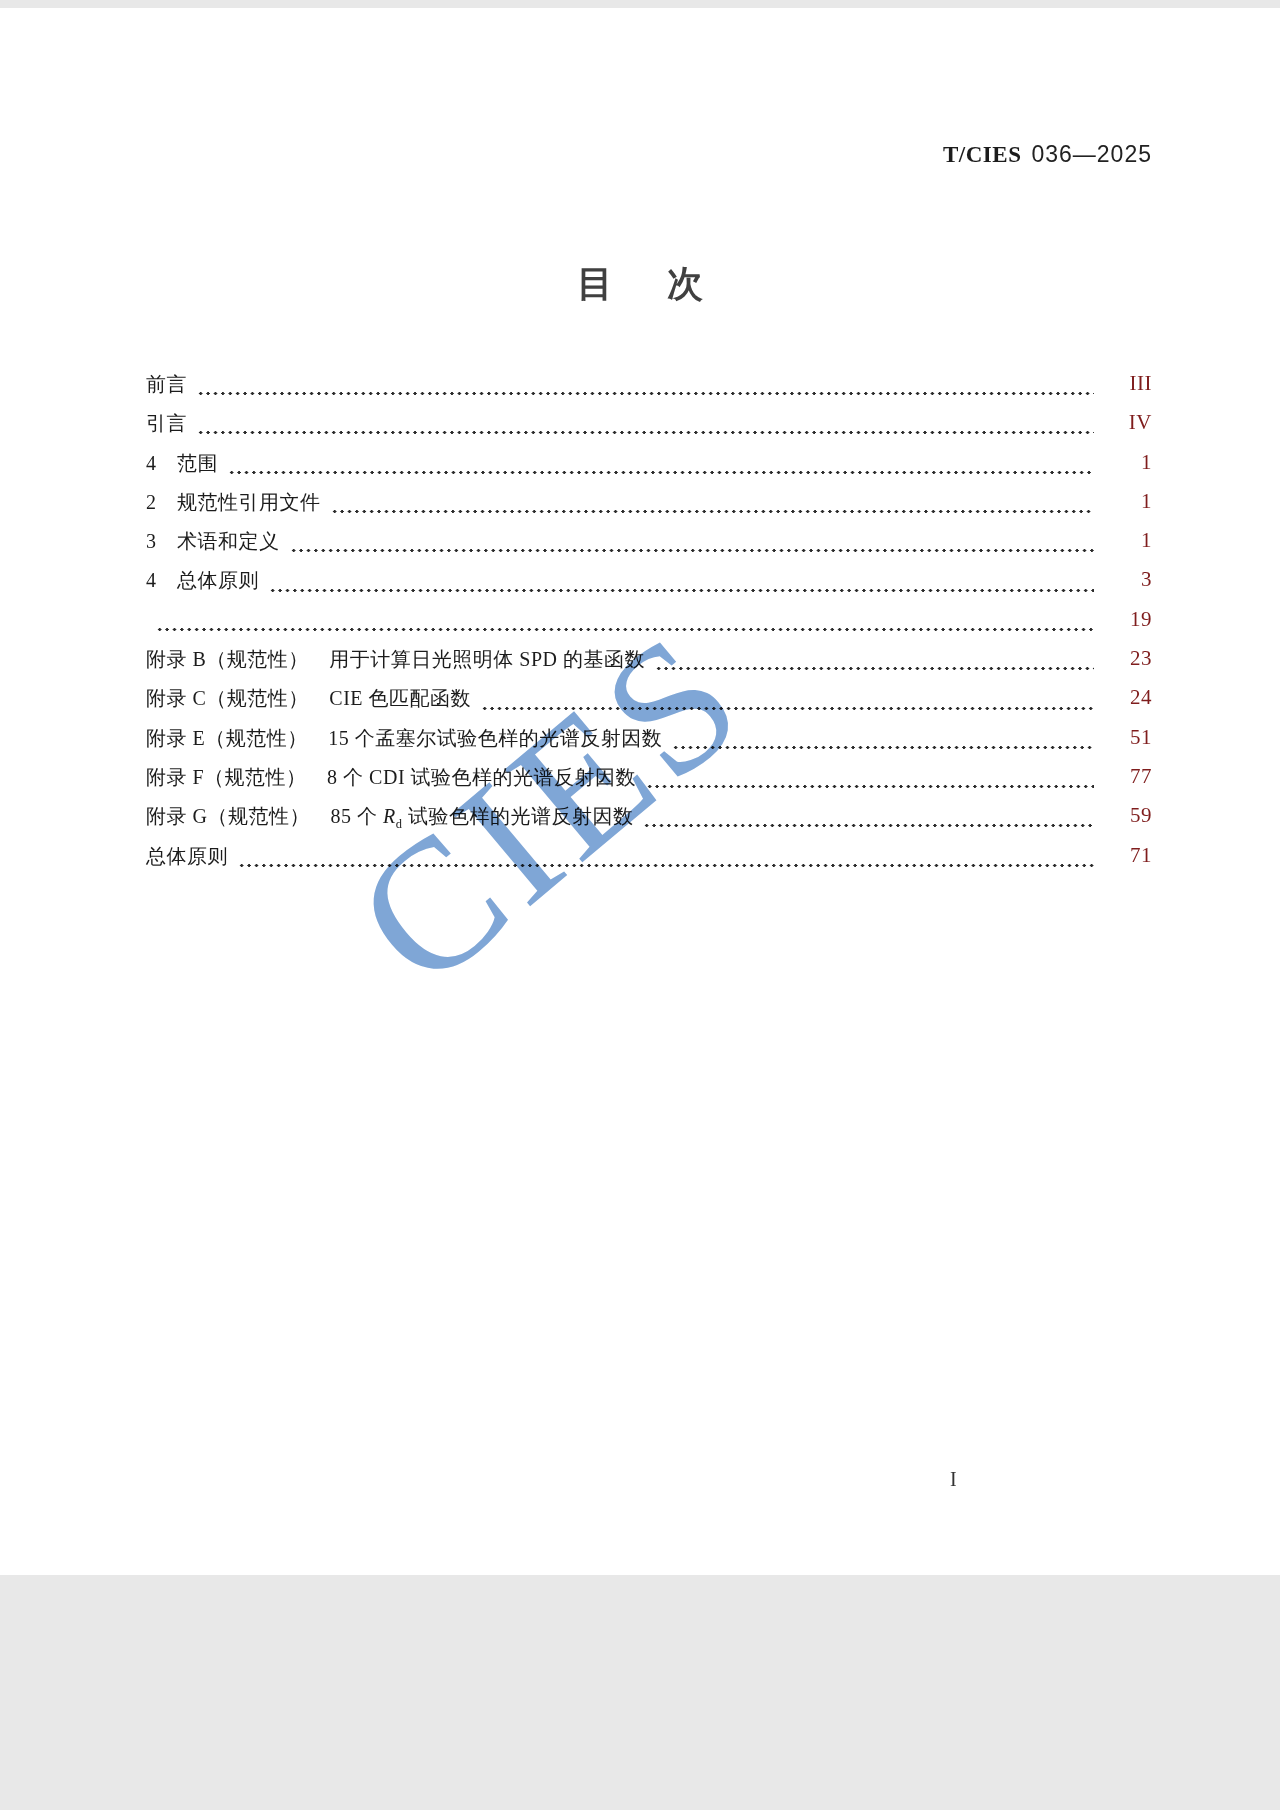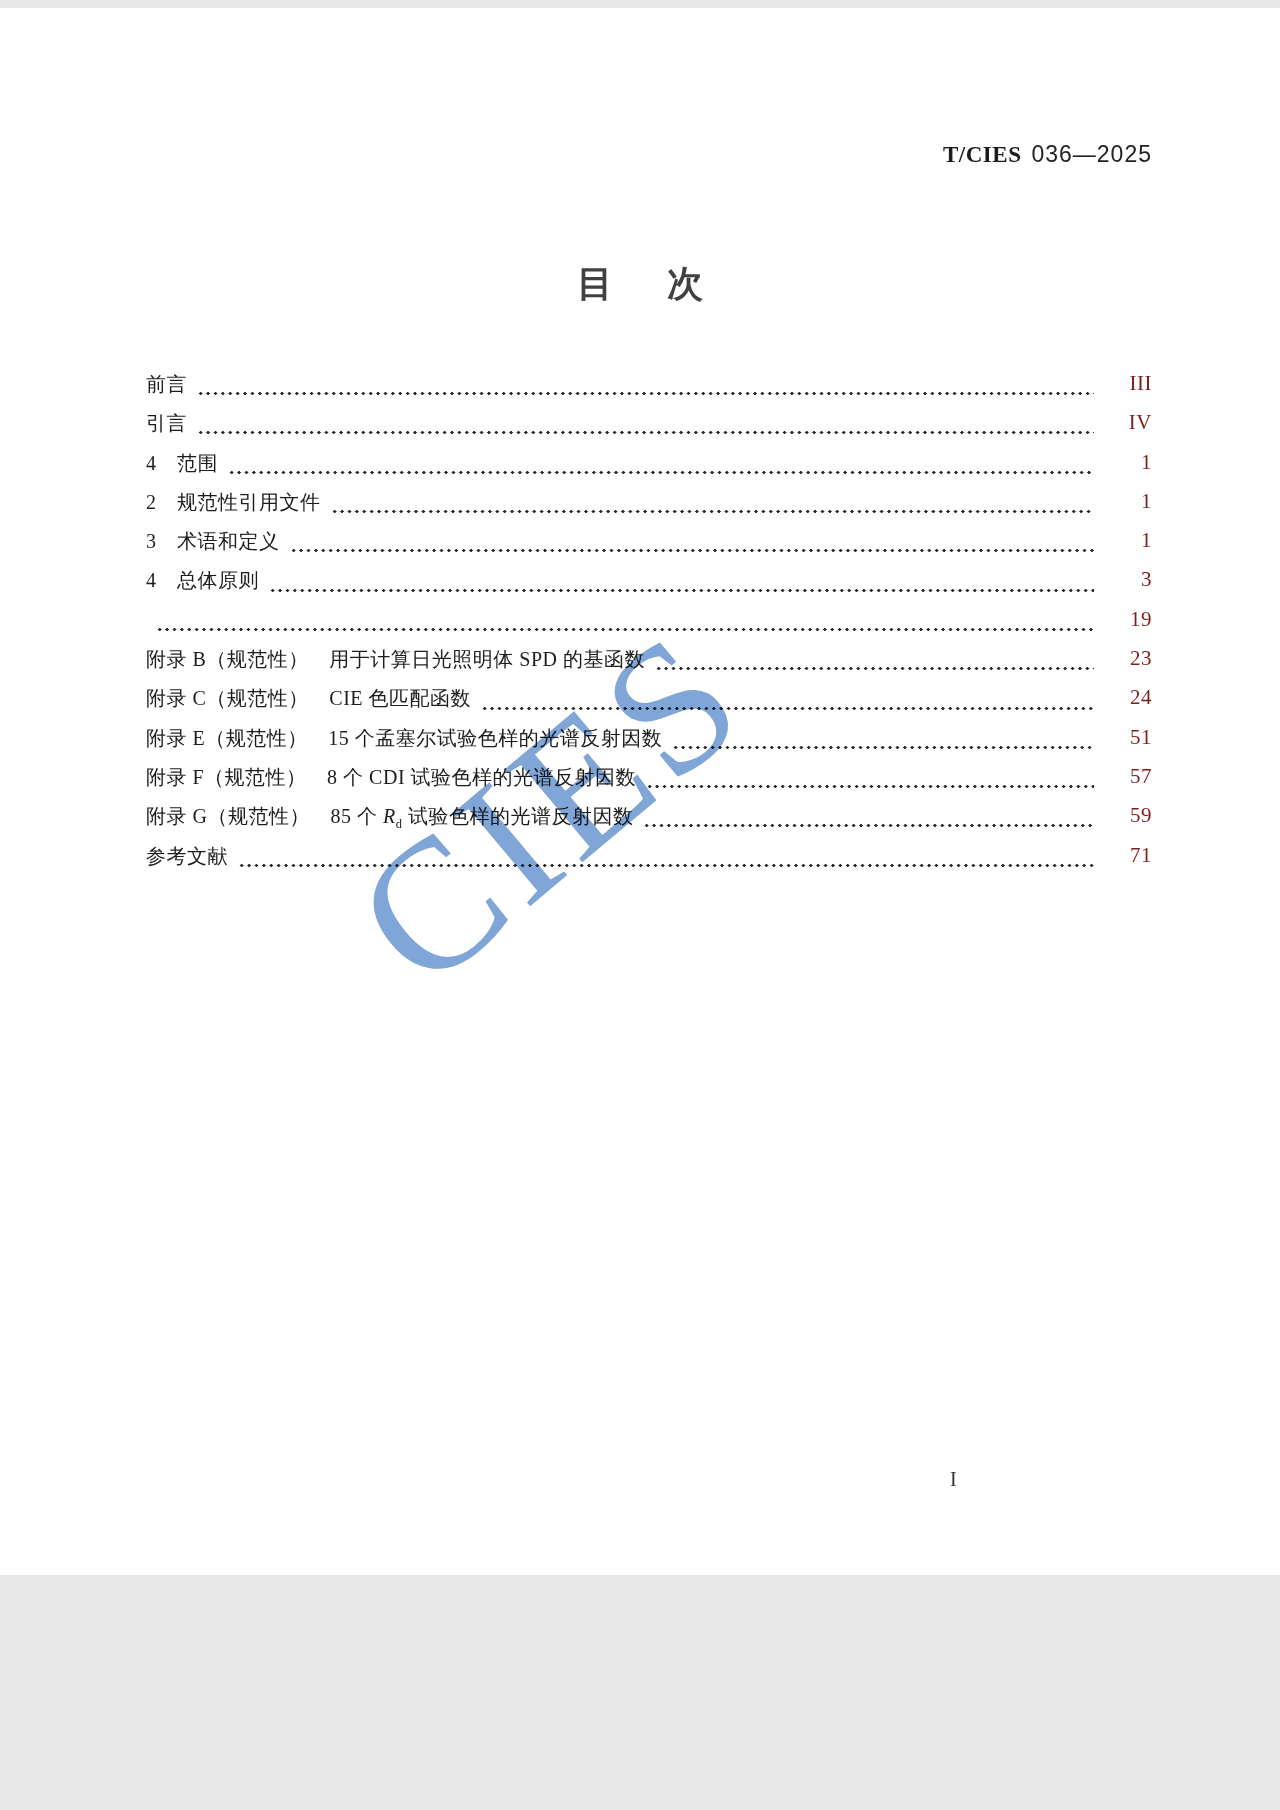--- a/index.html
+++ b/index.html
@@ -178,31 +178,31 @@
 
     <div class="toc-row">
       <span class="toc-label"><span>附录 E（规范性）　15 个孟塞尔试验色样的光谱反射因数</span></span>
       <span class="dot-leader"></span>
       <span class="toc-page">51</span>
     </div>
 
     <div class="toc-row">
       <span class="toc-label"><span>附录 F（规范性）　8 个 CDI 试验色样的光谱反射因数</span></span>
       <span class="dot-leader"></span>
-      <span class="toc-page">57</span>
+      <span class="toc-page">77</span>
     </div>
 
     <div class="toc-row">
       <span class="toc-label"><span>附录 G（规范性）　85 个 </span><span class="seg-italic">R</span><span class="seg-sub">d</span><span> 试验色样的光谱反射因数</span></span>
       <span class="dot-leader"></span>
       <span class="toc-page">59</span>
     </div>
 
     <div class="toc-row">
-      <span class="toc-label"><span>参考文献</span></span>
+      <span class="toc-label"><span>总体原则</span></span>
       <span class="dot-leader"></span>
       <span class="toc-page">71</span>
     </div>
   </div>
 
   <div class="watermark" style="color: rgb(127, 166, 214);">CIES</div>
 
   <div class="footer-page">I</div>
 
 </div>

